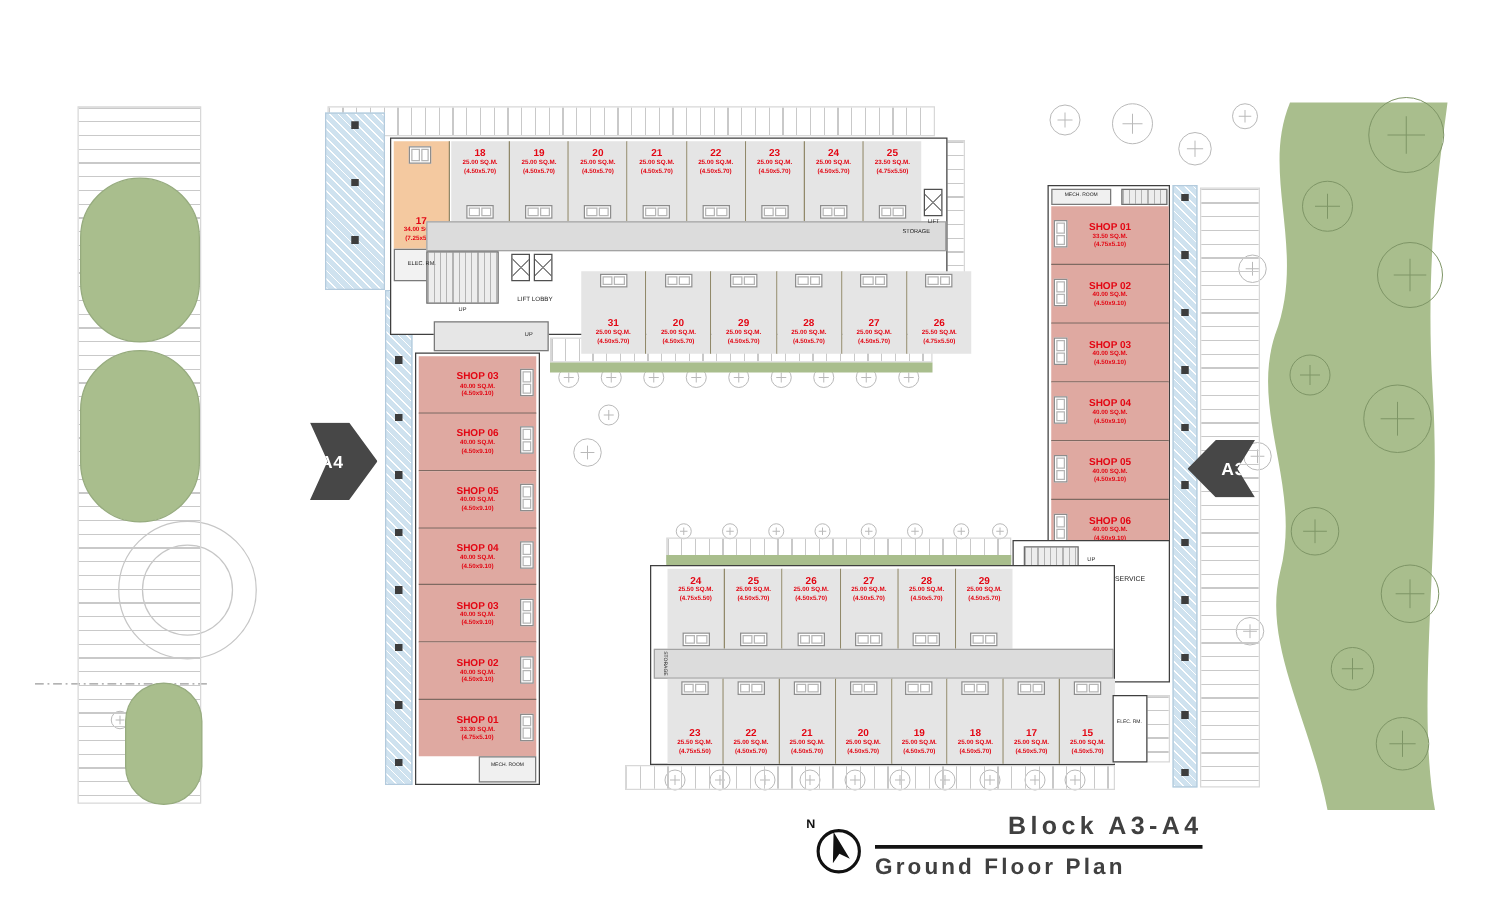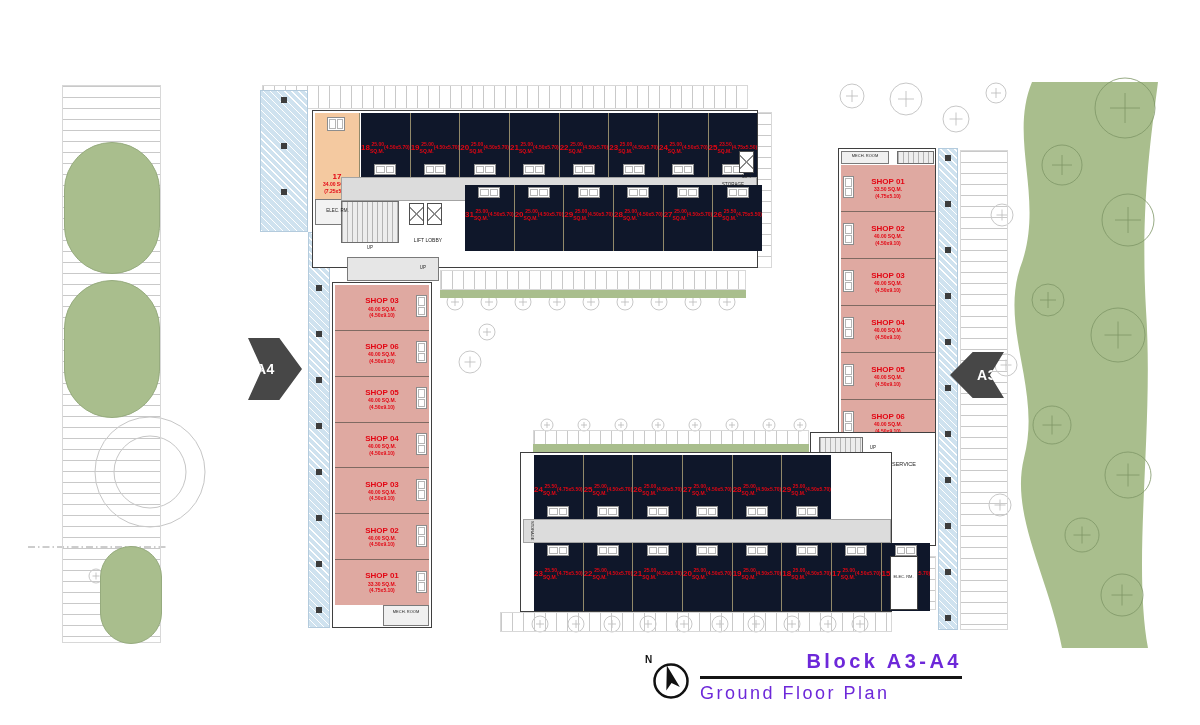--- a/index.html
+++ b/index.html
@@ -7,21 +7,21 @@
 #plan{position:relative;width:1200px;height:725px;background:#fff;overflow:hidden;font-family:"Liberation Sans","DejaVu Sans",sans-serif}
 #bg-svg{position:absolute;left:0;top:0;z-index:0}
 .park-v{position:absolute;background-image:repeating-linear-gradient(90deg,#c9c9c9 0 1px,transparent 1px 11px);border:1px solid #d8d8d8;z-index:1}
 .park-h{position:absolute;background-image:repeating-linear-gradient(180deg,#c9c9c9 0 1px,transparent 1px 11px);border:1px solid #d8d8d8;z-index:1}
 .green{position:absolute;background:#A9BE8D;z-index:1}
 .stadium{border-radius:60px;border:1px solid #96ab7e}
 .walk{position:absolute;background-color:#cfe2ef;background-image:repeating-linear-gradient(45deg,#fff 0 1px,transparent 1px 5px);border:1px solid #b4cbdd;z-index:2}
 .walk::after{content:"";position:absolute;left:50%;top:6px;bottom:0;width:6px;transform:translateX(-50%);background:repeating-linear-gradient(180deg,#3d3d3d 0 6px,transparent 6px 46px)}
 .bldg{position:absolute;background:#fff;border:1.5px solid #3f3f3f;z-index:3}
 .units-row{position:absolute;display:flex}
-.unit{flex:1 1 0;position:relative;background:#0f172a;border-right:1px solid #91896a;display:flex;flex-direction:row;align-items:center;text-align:right}
+.unit{flex:1 1 0;position:relative;background:#e5e5e5;border-right:1px solid #91896a;display:flex;flex-direction:column;align-items:center;text-align:right}
 .unit:last-child{border-right:none}
 .row-top .unit{justify-content:flex-start;padding-top:5px}
 .row-bottom .unit{justify-content:flex-end;padding-bottom:7px}
 .u-num{font-size:8px;font-weight:700;color:#e30613;line-height:1.15}
 .u-sub{font-size:5px;font-weight:600;color:#e30613;line-height:1.3}
 .wc{position:absolute;left:50%;transform:translateX(-50%);width:22px;height:11px;border:1px solid #8d8d8d;background:#fff;display:flex;gap:1px;padding:1px}
 .wc i{flex:1;border:1px solid #b5b5b5;background:#fff}
 .row-top .wc{bottom:2px}
 .row-bottom .wc{top:2px}
 .shops-col{position:absolute;display:flex;flex-direction:column}
@@ -33,24 +33,24 @@
 .corridor{position:absolute;background:#dcdcdc;border:1px solid #a3a3a3}
 .stairs{position:absolute;background-color:#ededed;background-image:repeating-linear-gradient(90deg,#b3b3b3 0 1px,transparent 1px 5px);border:1px solid #6d6d6d}
 .room{position:absolute;background:#f0f0f0;border:1px solid #7a7a7a}
 .lift{position:absolute;border:1px solid #4f4f4f;background-color:#fff;background-image:linear-gradient(45deg,transparent calc(50% - .5px),#8a8a8a calc(50% - .5px),#8a8a8a calc(50% + .5px),transparent calc(50% + .5px)),linear-gradient(135deg,transparent calc(50% - .5px),#8a8a8a calc(50% - .5px),#8a8a8a calc(50% + .5px),transparent calc(50% + .5px))}
 .tiny{position:absolute;font-size:4.5px;color:#1e1e1e;line-height:1.2;text-align:center;z-index:4}
 .tiny-v{writing-mode:vertical-rl}
 .u17{position:absolute;left:2px;top:2px;width:45px;height:86px;background:#F4C9A0;border-right:1px solid #91896a;display:flex;flex-direction:column;justify-content:flex-end;align-items:center;text-align:center;padding-bottom:5px}
 .marker{position:absolute;display:flex;align-items:center;background:#474747;color:#fff;font-weight:700;font-size:14px;z-index:6;letter-spacing:.5px}
 .marker-a4{clip-path:polygon(0 0,58% 0,100% 50%,58% 100%,0 100%,26% 50%);padding-left:8px}
 .marker-a3{clip-path:polygon(100% 0,42% 0,0 50%,42% 100%,100% 100%,74% 50%);justify-content:flex-end;padding-right:8px}
-.titleblock{position:absolute;z-index:6;color:#6d28d9}
+.titleblock{position:absolute;z-index:6;color:#404040}
 .t1{font-size:20px;font-weight:700;letter-spacing:3.5px;text-align:right}
 .rule{height:2.5px;background:#141414;margin-top:3px}
-.t2{font-size:18px;font-weight:400;letter-spacing:2.5px;margin-top:4px}
+.t2{font-size:18px;font-weight:700;letter-spacing:2.5px;margin-top:4px}
 .north-n{position:absolute;z-index:6;font-size:10px;font-weight:700;color:#111}
 .compass{position:absolute;z-index:6}
 </style>
 </head>
 <body>
 
 <div id="plan">
 
   <svg id="bg-svg" width="1200" height="725">
     <path d="M1032,82 C1008,140 1046,200 1020,268 C1000,330 1042,390 1024,458 C1010,515 1048,575 1062,648 L1148,648 C1132,560 1154,430 1146,310 C1140,205 1152,130 1158,82 Z" fill="#A9BE8D"></path>
@@ -427,21 +427,21 @@
 
     <div class="stairs" style="left:28px;top:90px;width:58px;height:42px"></div>
     <div class="tiny" style="left:28px;top:134px;width:58px">UP</div>
     <div class="room" style="left:34px;top:146px;width:92px;height:24px;background:#e6e6e6"></div>
     <div class="tiny" style="left:98px;top:154px;width:24px">UP</div>
 
     <div class="lift" style="left:96px;top:92px;width:15px;height:22px"></div>
     <div class="lift" style="left:114px;top:92px;width:15px;height:22px"></div>
     <div class="tiny" style="left:84px;top:126px;width:62px;font-size:5px">LIFT LOBBY</div>
 
-    <div class="units-row row-bottom" style="left:152px;top:74px;width:228px;height:66px">
+    <div class="units-row row-bottom" style="left:152px;top:106px;width:312px;height:66px">
 
         <div class="unit">
           <div class="u-num">31</div>
           <div class="u-sub">25.00 SQ.M.</div>
           <div class="u-sub">(4.50x5.70)</div>
           <div class="wc">
             <i></i>
             <i></i>
           </div>
         </div>

